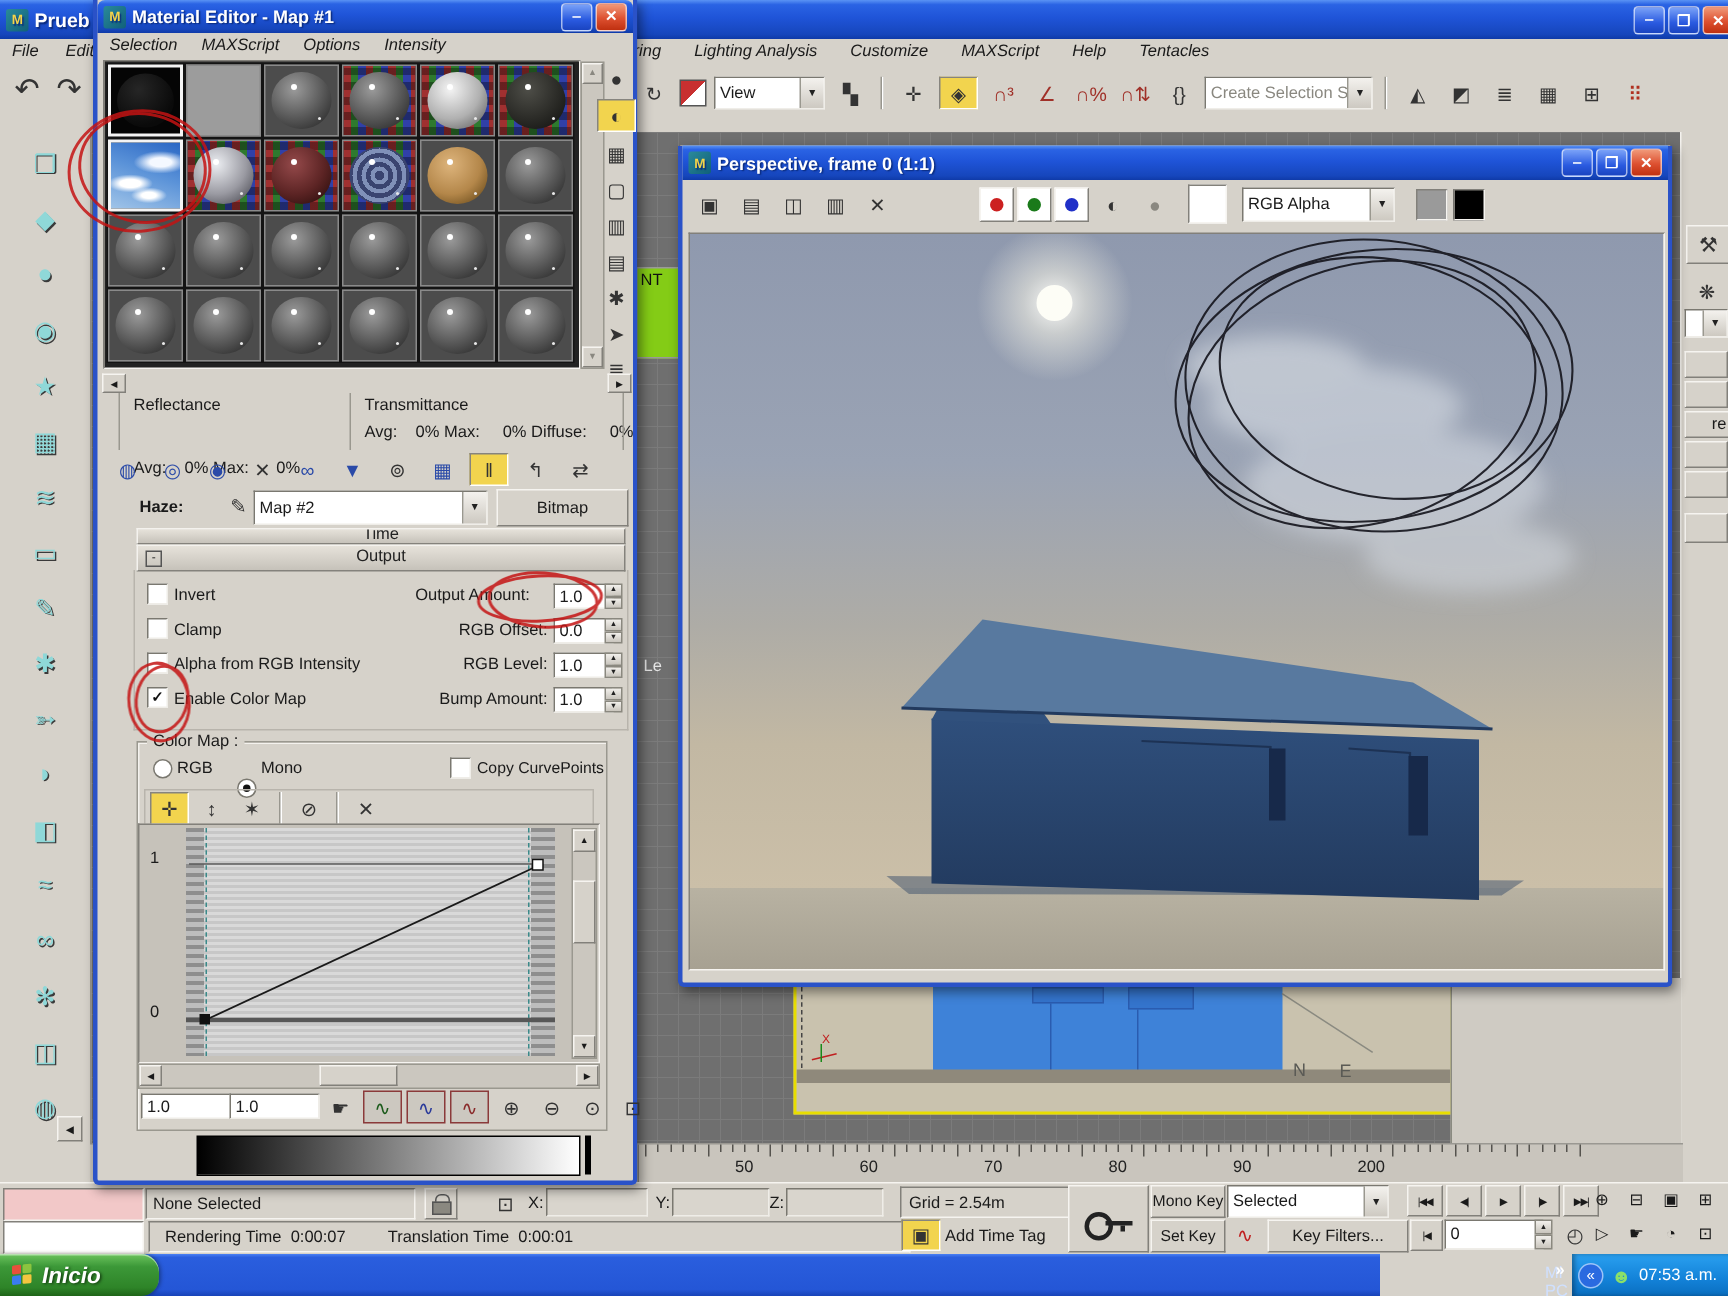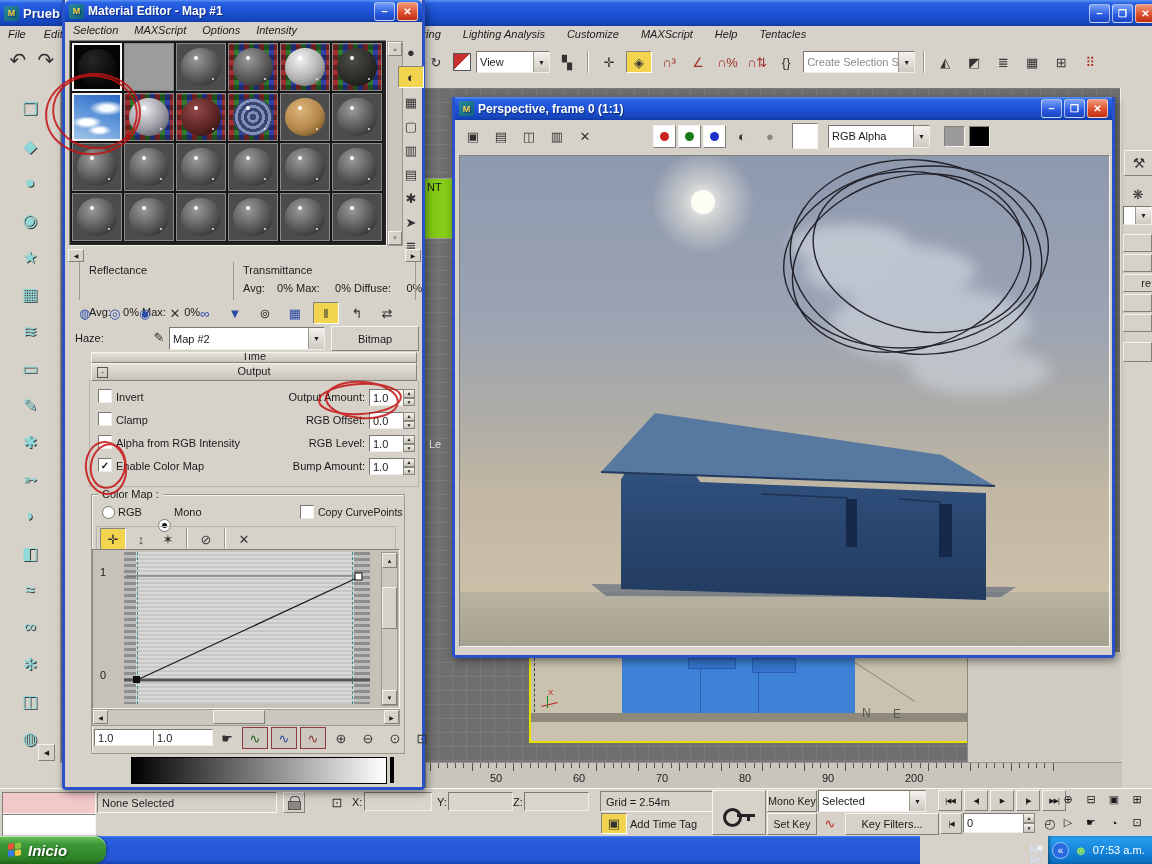--- a/index.html
+++ b/index.html
@@ -333,20 +333,24 @@
         <span class="pb r">|▶</span>
         <span class="pb r">▶▶|</span>
       </div>
     <div id="nav1" style="position:absolute;left:1058px;top:1px;display:flex;gap:3px;">
         <span class="navi">⊕</span>
         <span class="navi">⊟</span>
         <span class="navi">▣</span>
         <span class="navi">⊞</span>
       </div>
 
+    <div class="abs s" style="left:99px;top:25px;width:486px;height:19px;display:flex;align-items:center;gap:28px;padding:0 10px;">
+      <span class="pre">Rendering Time  0:00:07</span>
+      <span class="pre">Translation Time  0:00:01</span>
+    </div>
     <span class="ticon act" style="position:absolute;left:601px;top:24px;width:20px;height:19px;">▣</span>
     <span class="abs" style="left:630px;top:29px;">Add Time Tag</span>
     <div class="abs r" style="left:767px;top:24px;width:48px;height:20px;display:flex;align-items:center;justify-content:center;">
       <span style="font-size:10.5px;">Set Key</span>
     </div>
     <span class="ticon" style="position:absolute;left:818px;top:24px;color:#c02020;">∿</span>
     <div class="abs r" style="left:845px;top:24px;width:92px;height:20px;display:flex;align-items:center;justify-content:center;">
       <span>Key Filters...</span>
     </div>
     <span class="pb r abs" style="left:940px;top:24px;width:20px;">|◀</span>
@@ -547,21 +551,21 @@
         <span class="ticon">✕</span>
         <span class="ticon" style="color: rgb(42, 74, 168);">∞</span>
         <span class="ticon" style="color: rgb(42, 74, 168);">▼</span>
         <span class="ticon">⊚</span>
         <span class="ticon" style="color: rgb(42, 74, 168);">▦</span>
         <span class="ticon act">‖</span>
         <span class="ticon">↰</span>
         <span class="ticon">⇄</span>
       </div>
 
-    <span class="abs" style="left:10px;top:332px;">Haze:</span>
+    <span class="abs" style="left:28px;top:332px;font-weight:bold;">Haze:</span>
     <span class="ticon" style="position:absolute;left:82px;top:327px;">✎</span>
     <div class="combo abs" style="left:104px;top:327px;width:154px;height:21px;">
       <span class="cv">Map #2</span>
       <span class="ca">▼</span>
     </div>
     <div class="abs r" style="left:266px;top:326px;width:86px;height:23px;display:flex;align-items:center;justify-content:center;">
       <span>Bitmap</span>
     </div>
 
     <div class="rollout abs" style="left:26px;top:352px;width:324px;height:9px;overflow:hidden;line-height:14px;">
@@ -577,21 +581,21 @@
       <span class="abs" style="left:26px;top:11px;">Invert</span>
       <div class="cb abs" style="left:8px;top:32px;"></div>
       <span class="abs" style="left:26px;top:34px;">Clamp</span>
       <div class="cb abs" style="left:8px;top:55px;"></div>
       <span class="abs" style="left:26px;top:57px;">Alpha from RGB Intensity</span>
       <div class="cb abs" style="left:8px;top:78px;">
         <span>✓</span>
       </div>
       <span class="abs" style="left:26px;top:80px;">Enable Color Map</span>
 
-      <span class="abs" style="left:175px;top:11px;width:100px;text-align:right;">Output Amount:</span>
+      <span class="abs" style="left:175px;top:11px;width:100px;text-align:center;">Output Amount:</span>
       <div class="fld abs" style="left:279px;top:9px;width:32px;height:15px;">
           <span>1.0</span>
         </div>
       <div class="spin abs" style="left:313px;top:9px;height:17px;">
           <span>▲</span>
           <span>▼</span>
         </div>
       <span class="abs" style="left:175px;top:34px;width:100px;text-align:right;">RGB Offset:</span>
       <div class="fld abs" style="left:279px;top:32px;width:32px;height:15px;">
           <span>0.0</span>

